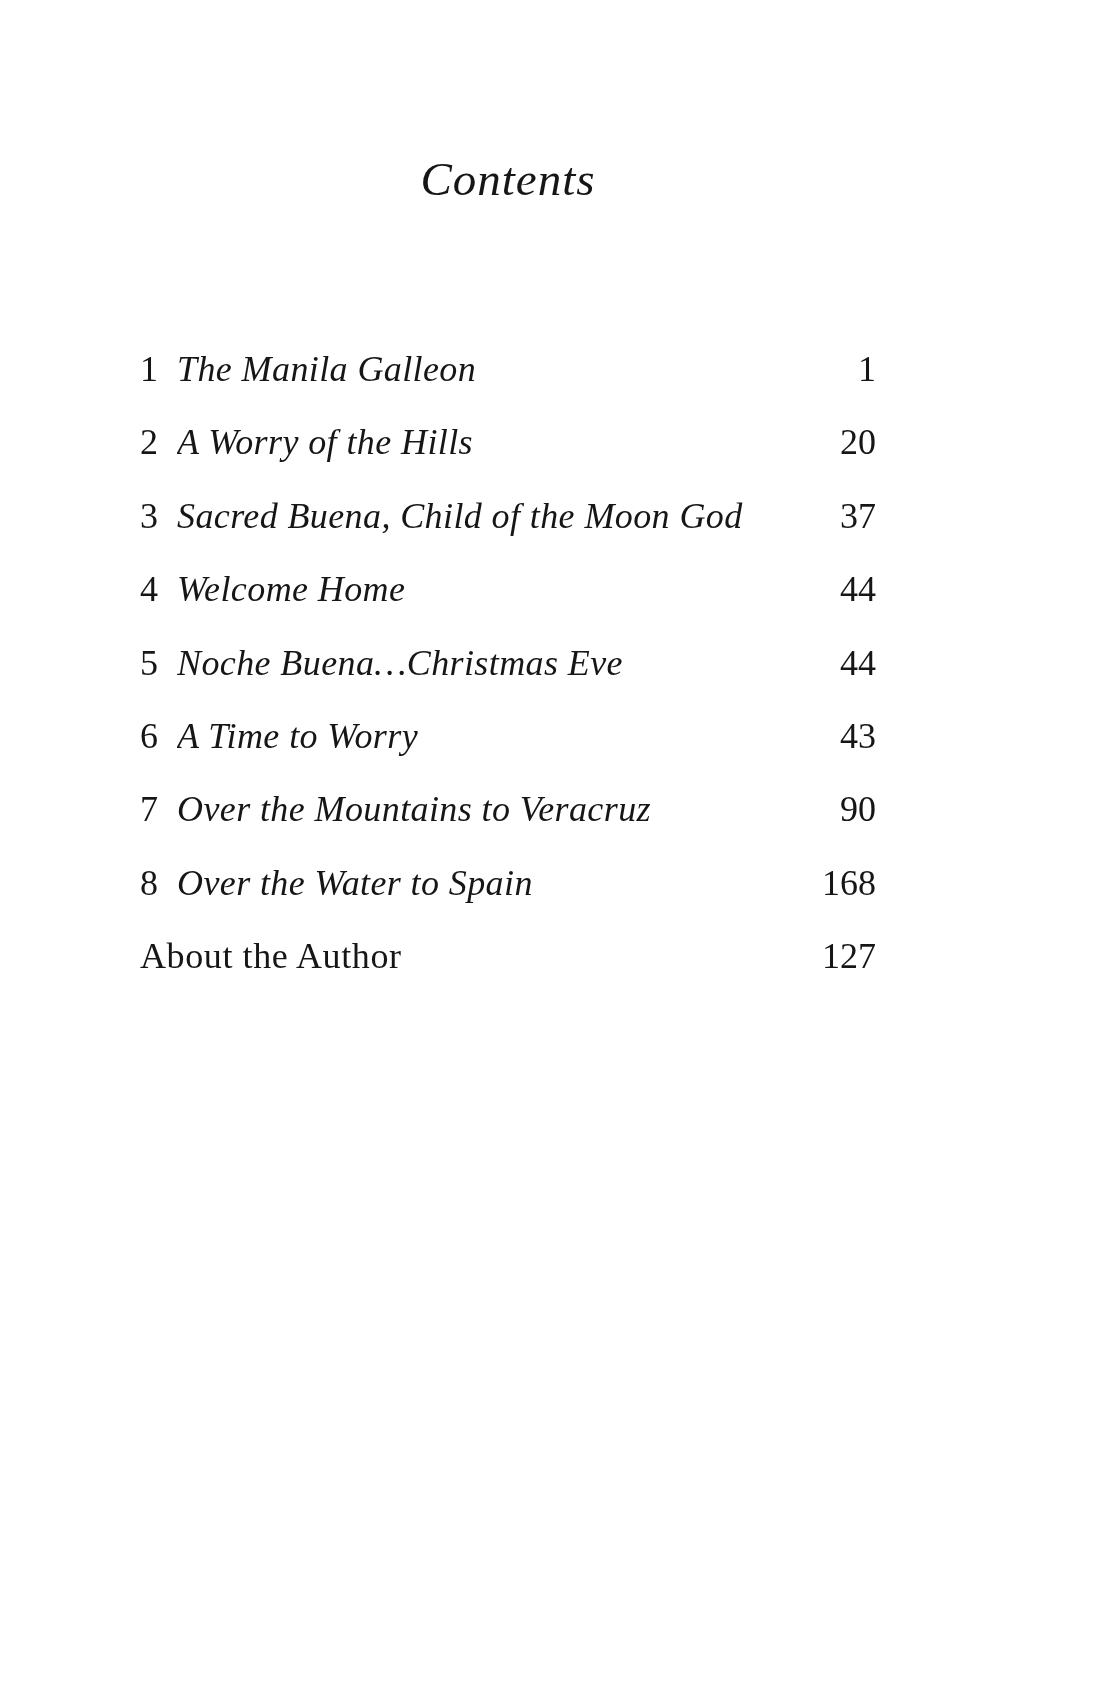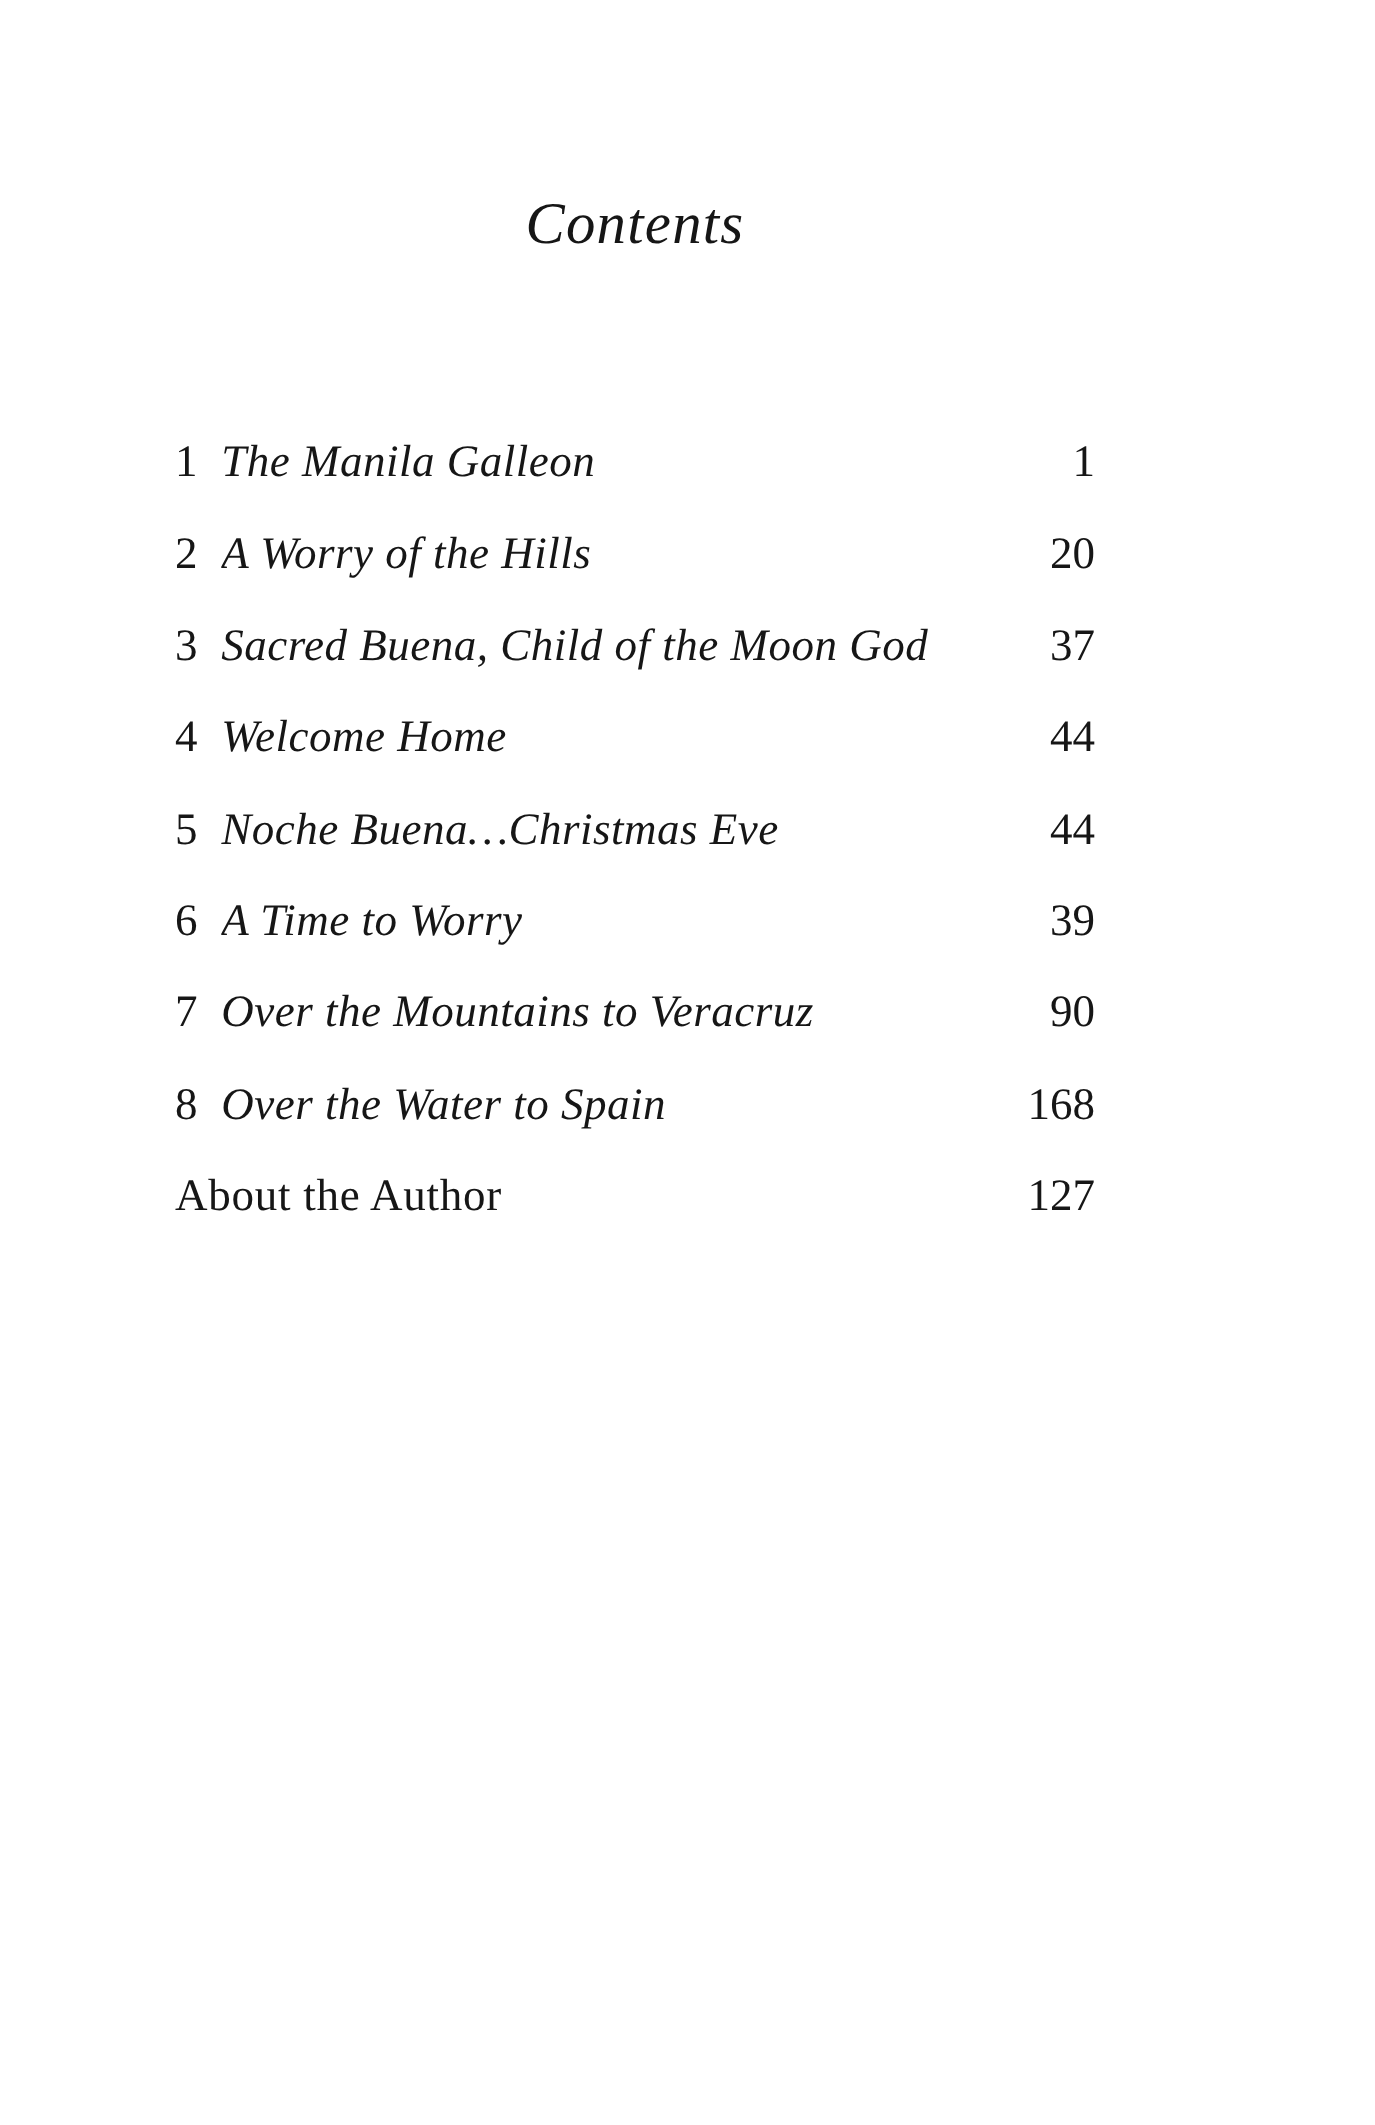--- a/index.html
+++ b/index.html
@@ -95,21 +95,21 @@
 
   <div class="toc-row">
     <span class="chapter-num">5</span>
     <span class="chapter-title">Noche Buena…Christmas Eve</span>
     <span class="page-num">44</span>
   </div>
 
   <div class="toc-row">
     <span class="chapter-num">6</span>
     <span class="chapter-title">A Time to Worry</span>
-    <span class="page-num">39</span>
+    <span class="page-num">43</span>
   </div>
 
   <div class="toc-row">
     <span class="chapter-num">7</span>
     <span class="chapter-title">Over the Mountains to Veracruz</span>
     <span class="page-num">90</span>
   </div>
 
   <div class="toc-row">
     <span class="chapter-num">8</span>

